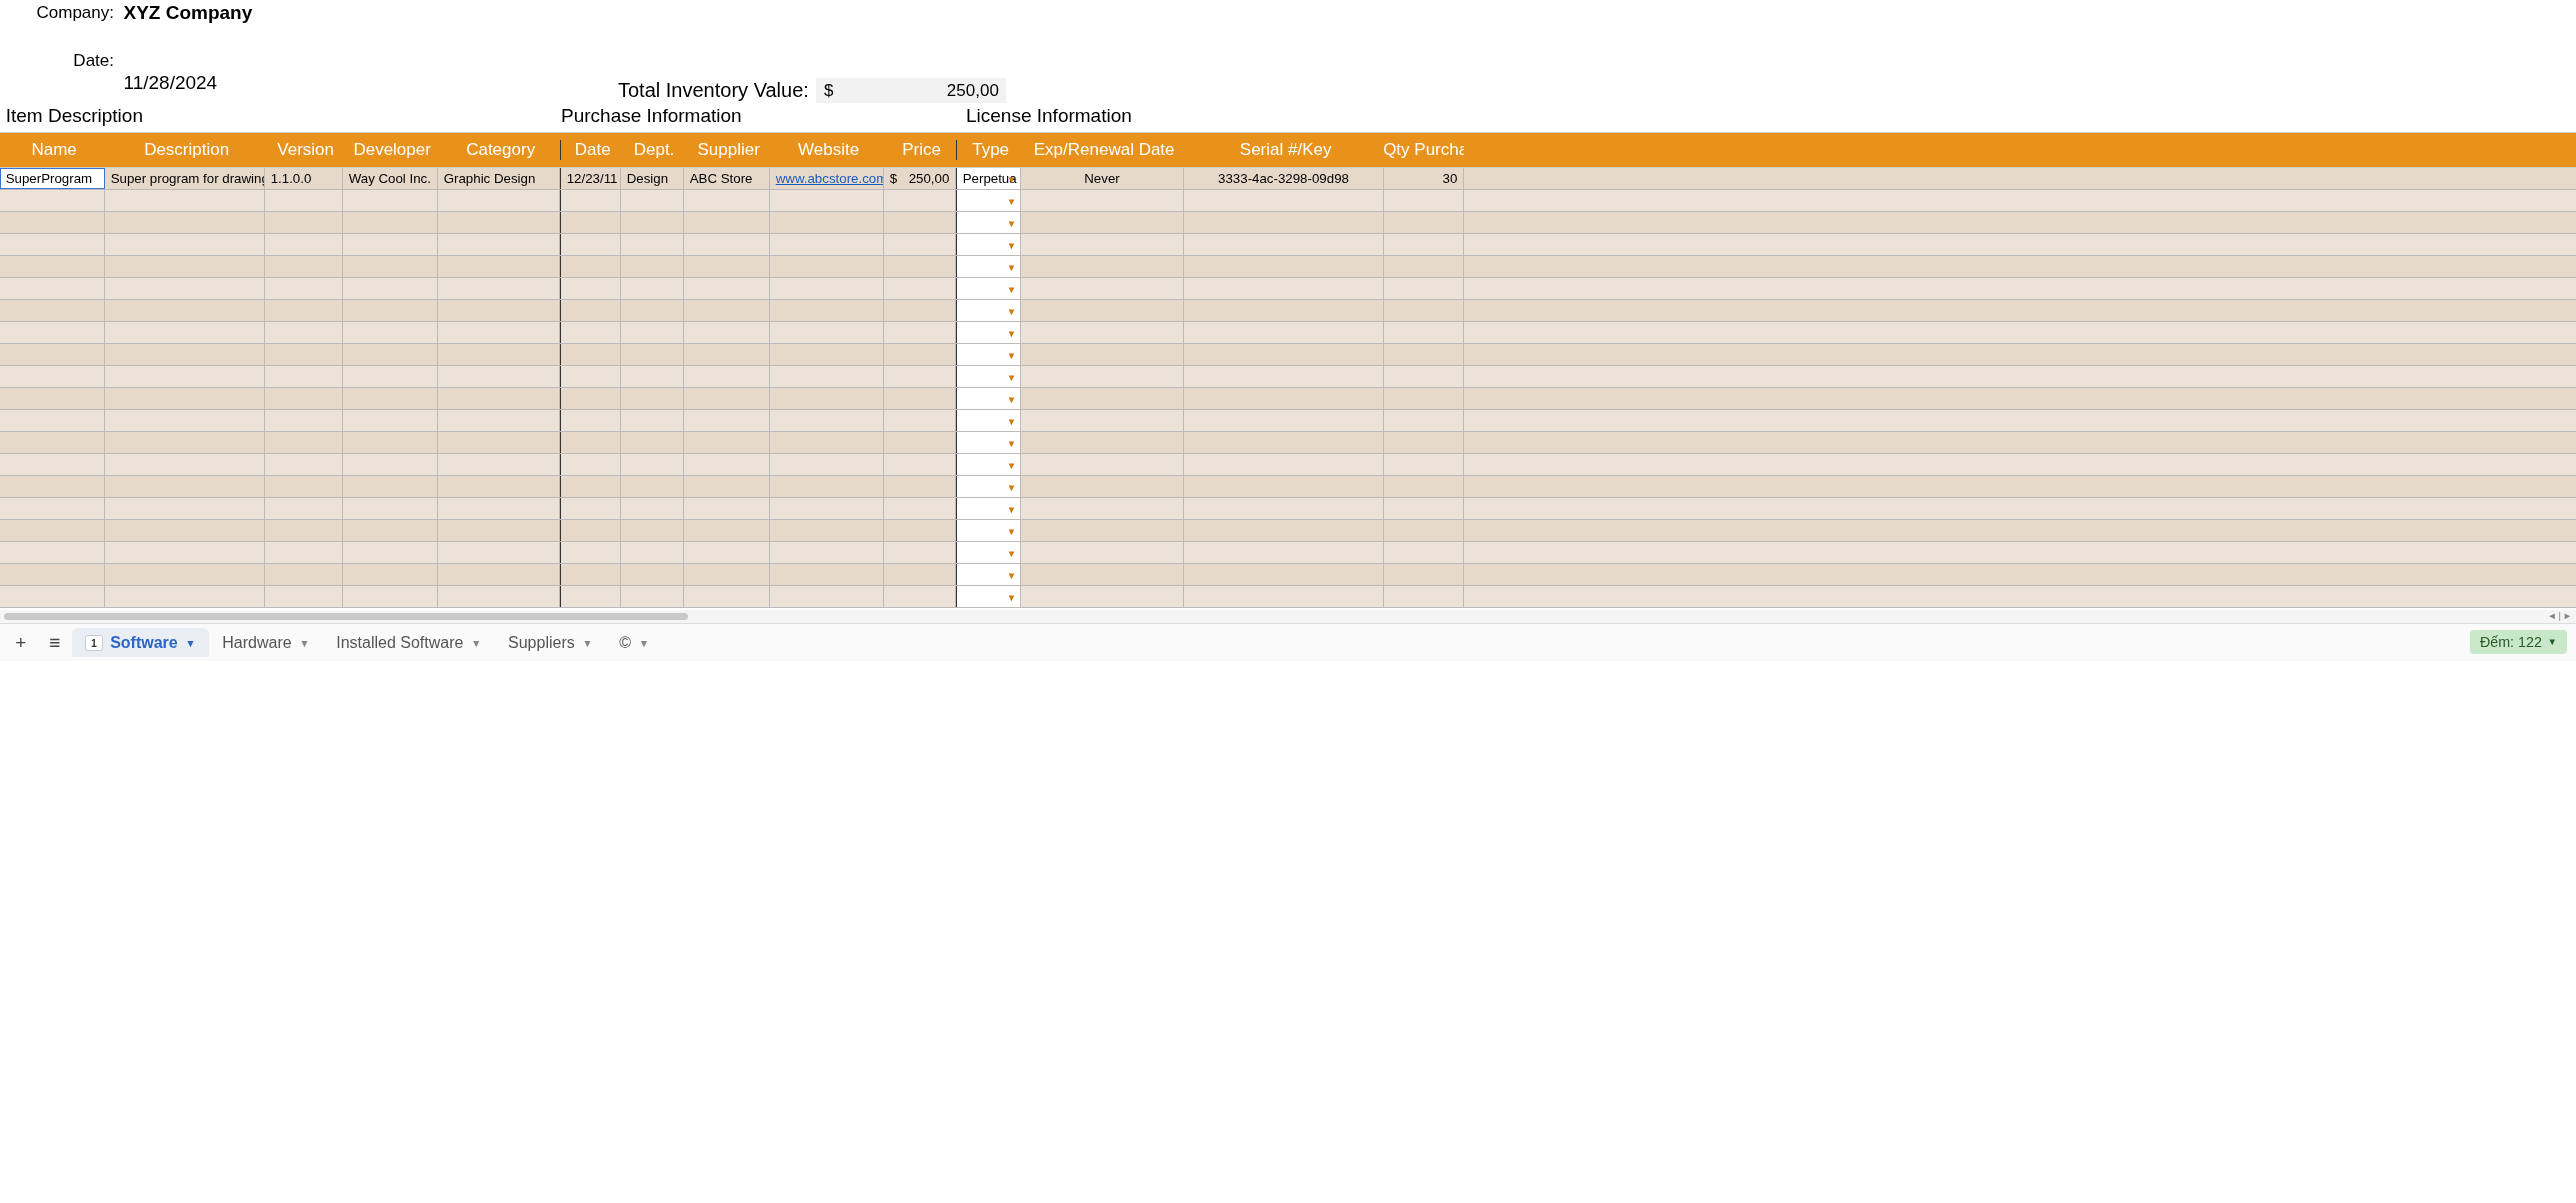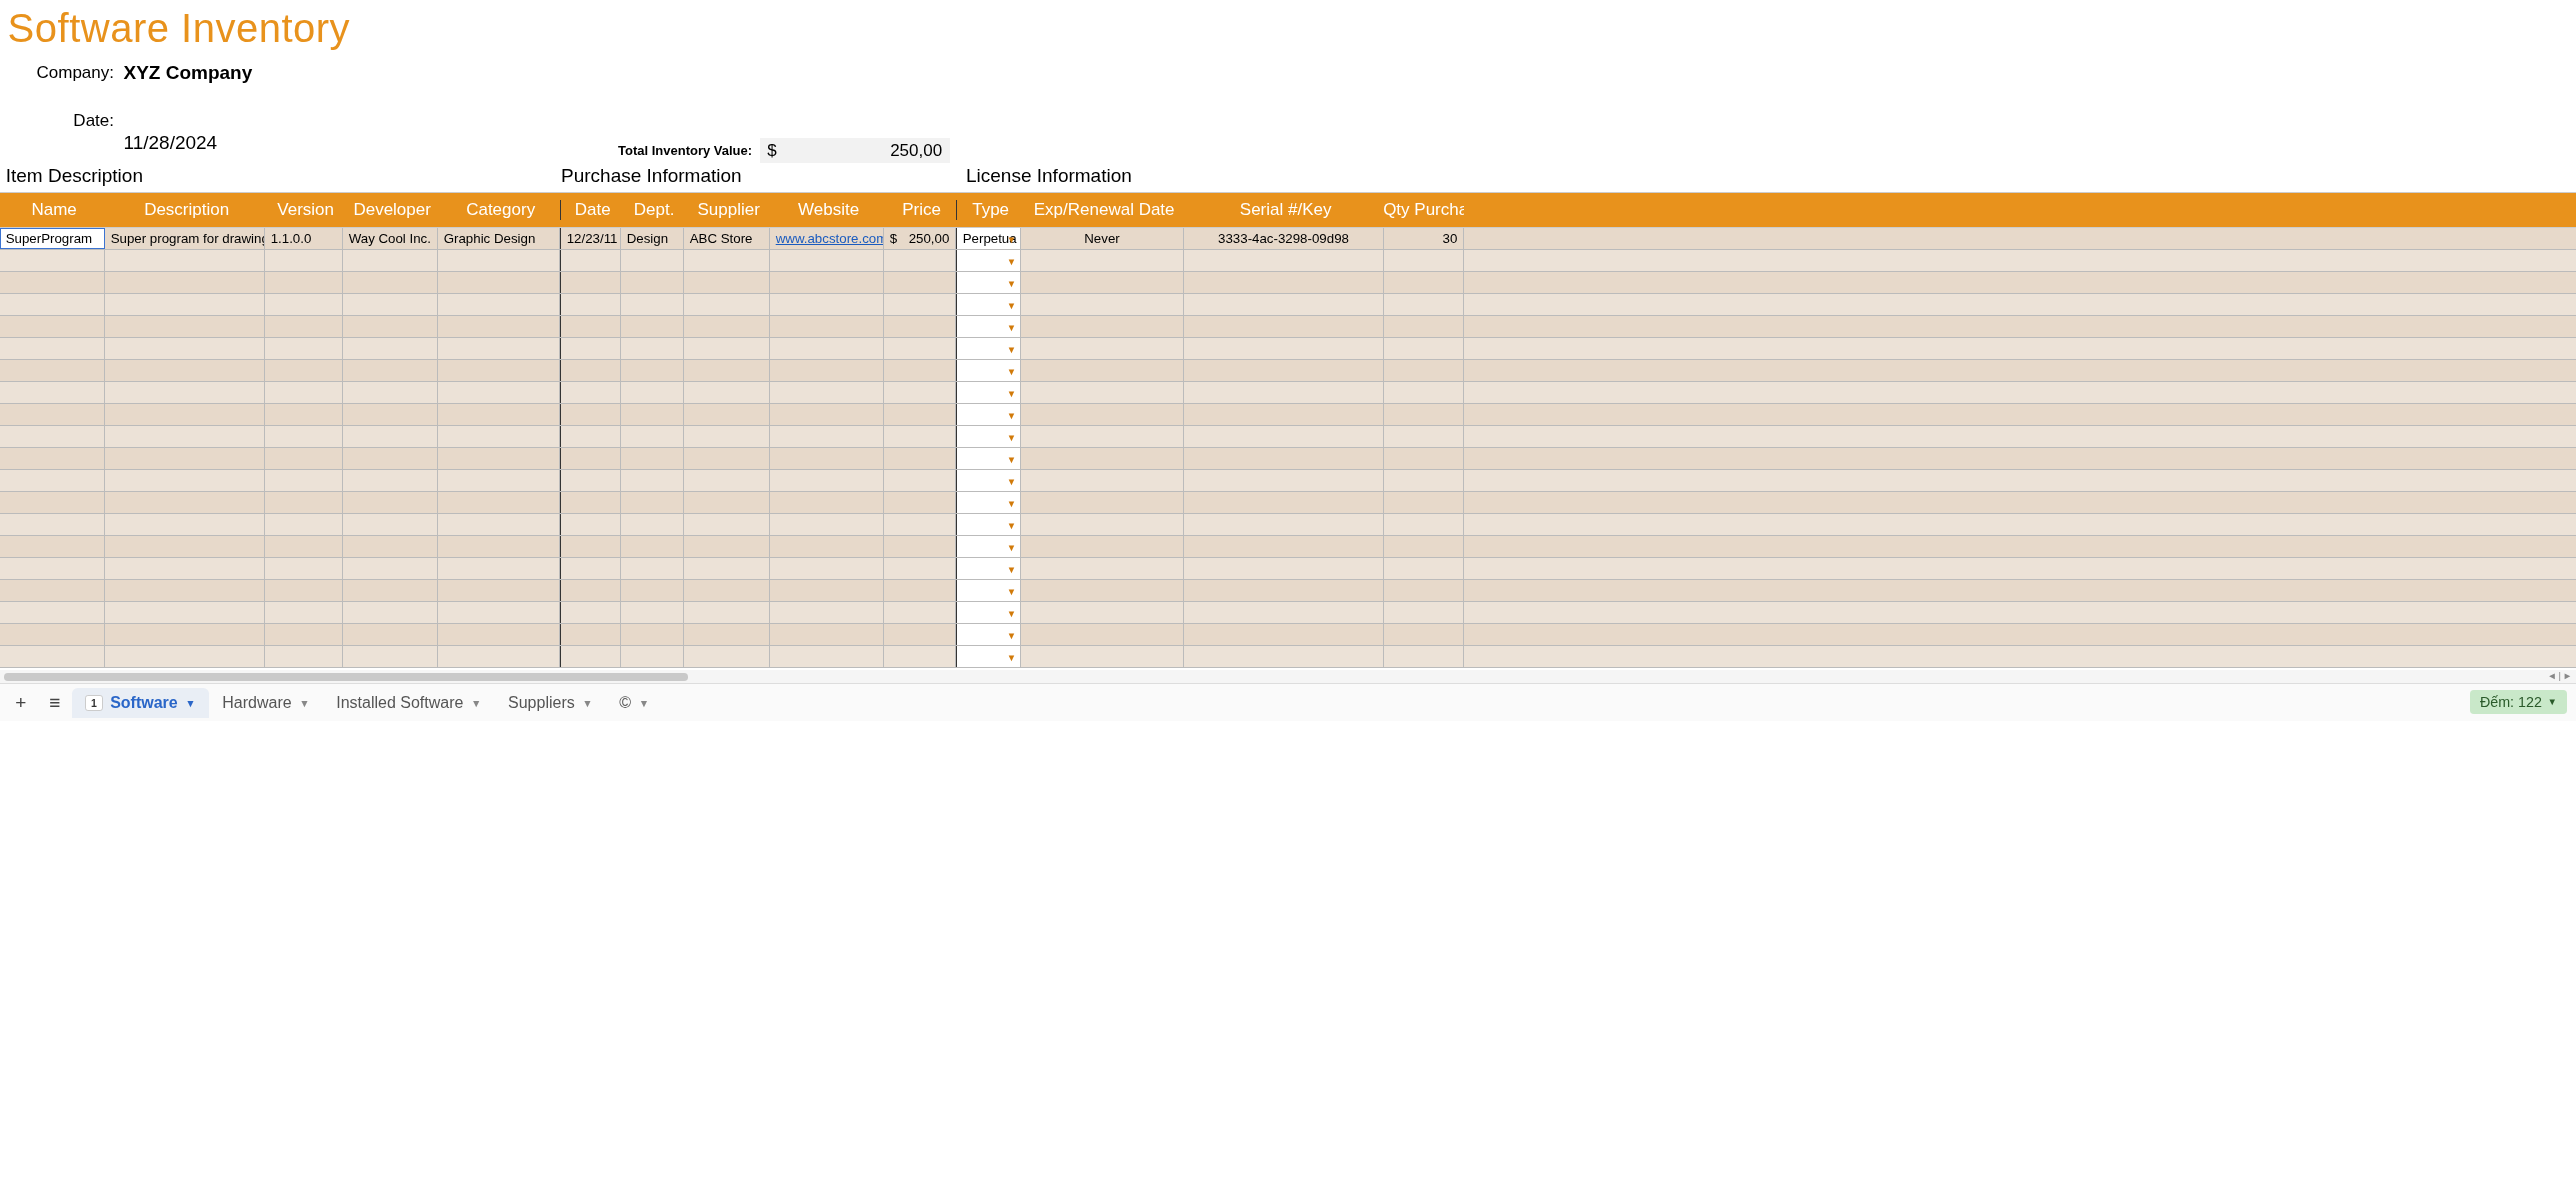--- a/index.html
+++ b/index.html
@@ -8,21 +8,21 @@
 
   .title { color:#e8921c; font-size:40px; font-weight:400; padding:5.7px 7.6px 9.5px; letter-spacing:0.5px; }
 
   .info-block { padding: 1.9px 7.6px 7.6px 30px; }
   .info-row { display:flex; align-items:center; gap:9.5px; margin-bottom:3.8px; }
   .info-label { width:84px; text-align:right; font-size:17px; }
   .info-value { font-size:19px; font-weight:bold; }
   .info-value.normal { font-weight:normal;margin-top:44px; }
 
   .total-wrap { position:absolute; left:618px; top:78px; display:flex; align-items:center; gap:7.6px; }
-  .total-label { font-size:13px;font-weight:bold; }
+  .total-label { font-size:20px; }
   .total-box { background:#f2f2f2; width:190px; height:25px; display:flex; align-items:center; justify-content:space-between; padding:0 7.6px; font-size:17px; }
 
   .section-labels { position:relative; height:27px; }
   .sec { position:absolute; font-size:19px; top:0; }
 
   .hdr { display:flex; background:#e8921c; color:#fff; font-size:17px; height:36px; align-items:center; border-top:1px solid #ccc; border-bottom:1px solid #ccc; }
   .cell { flex:0 0 auto; padding:0 5.7px; display:flex; align-items:center; overflow:hidden; white-space:nowrap; }
   .hdr .cell { justify-content:center;padding-left:9px; }
 
   .grid { display:flex; flex-direction:column;border-radius:10px; }
@@ -66,21 +66,20 @@
   .tab.active .dd2 { color:#2a66c8; }
   .badge { background:#fff; color:#333; font-size:10.5px; padding:1px 4.8px; border-radius:2.9px; border:1px solid #ccc; }
 
   .count-pill { position:absolute; right:9.5px; top:5.7px; background:#c9e8c9; color:#2a5a2a; padding:3.8px 9.5px; border-radius:3.8px; font-size:14.3px; display:flex; align-items:center; gap:5.7px; }
 </style>
 </head>
 <body>
 
 <div class="viewport">
 
-  <div class="title">Software Inventory</div>
 
   <div style="position:relative;">
     <div class="info-block">
       <div class="info-row">
         <div class="info-label">Company:</div>
         <div class="info-value">XYZ Company</div>
       </div>
       <div class="info-row">
         <div class="info-label">Date:</div>
         <div class="info-value normal">11/28/2024</div>

